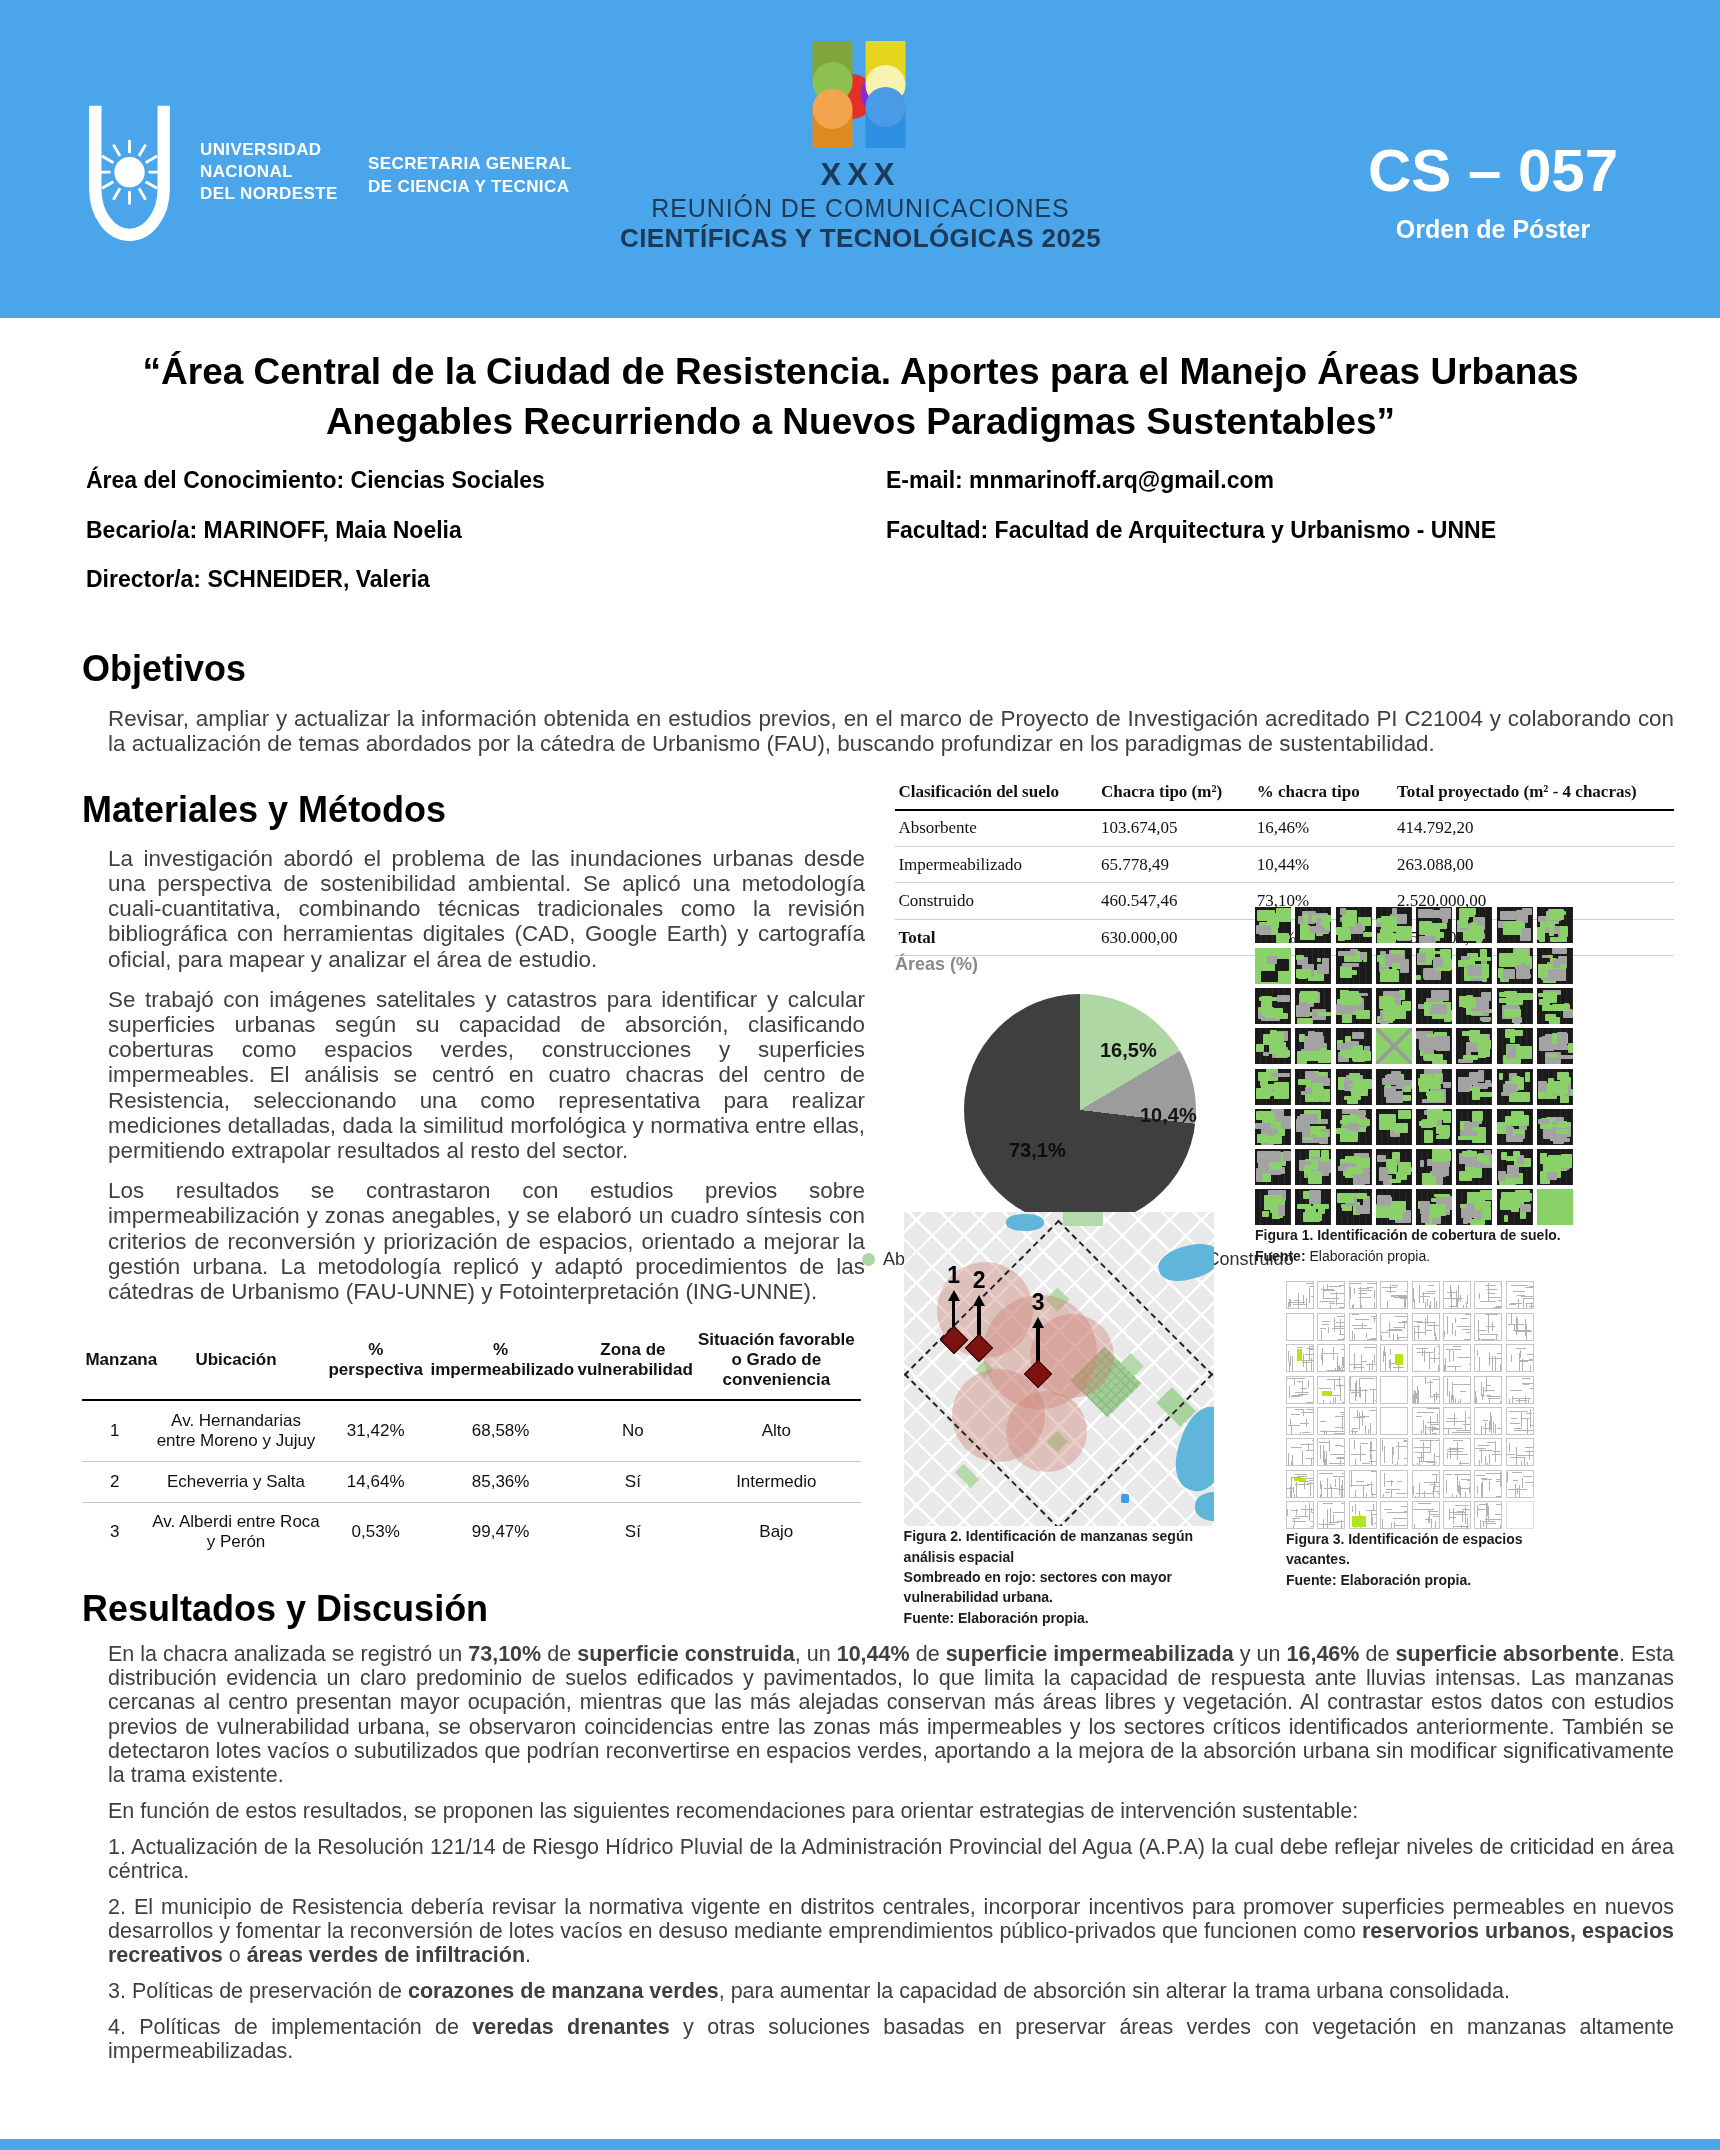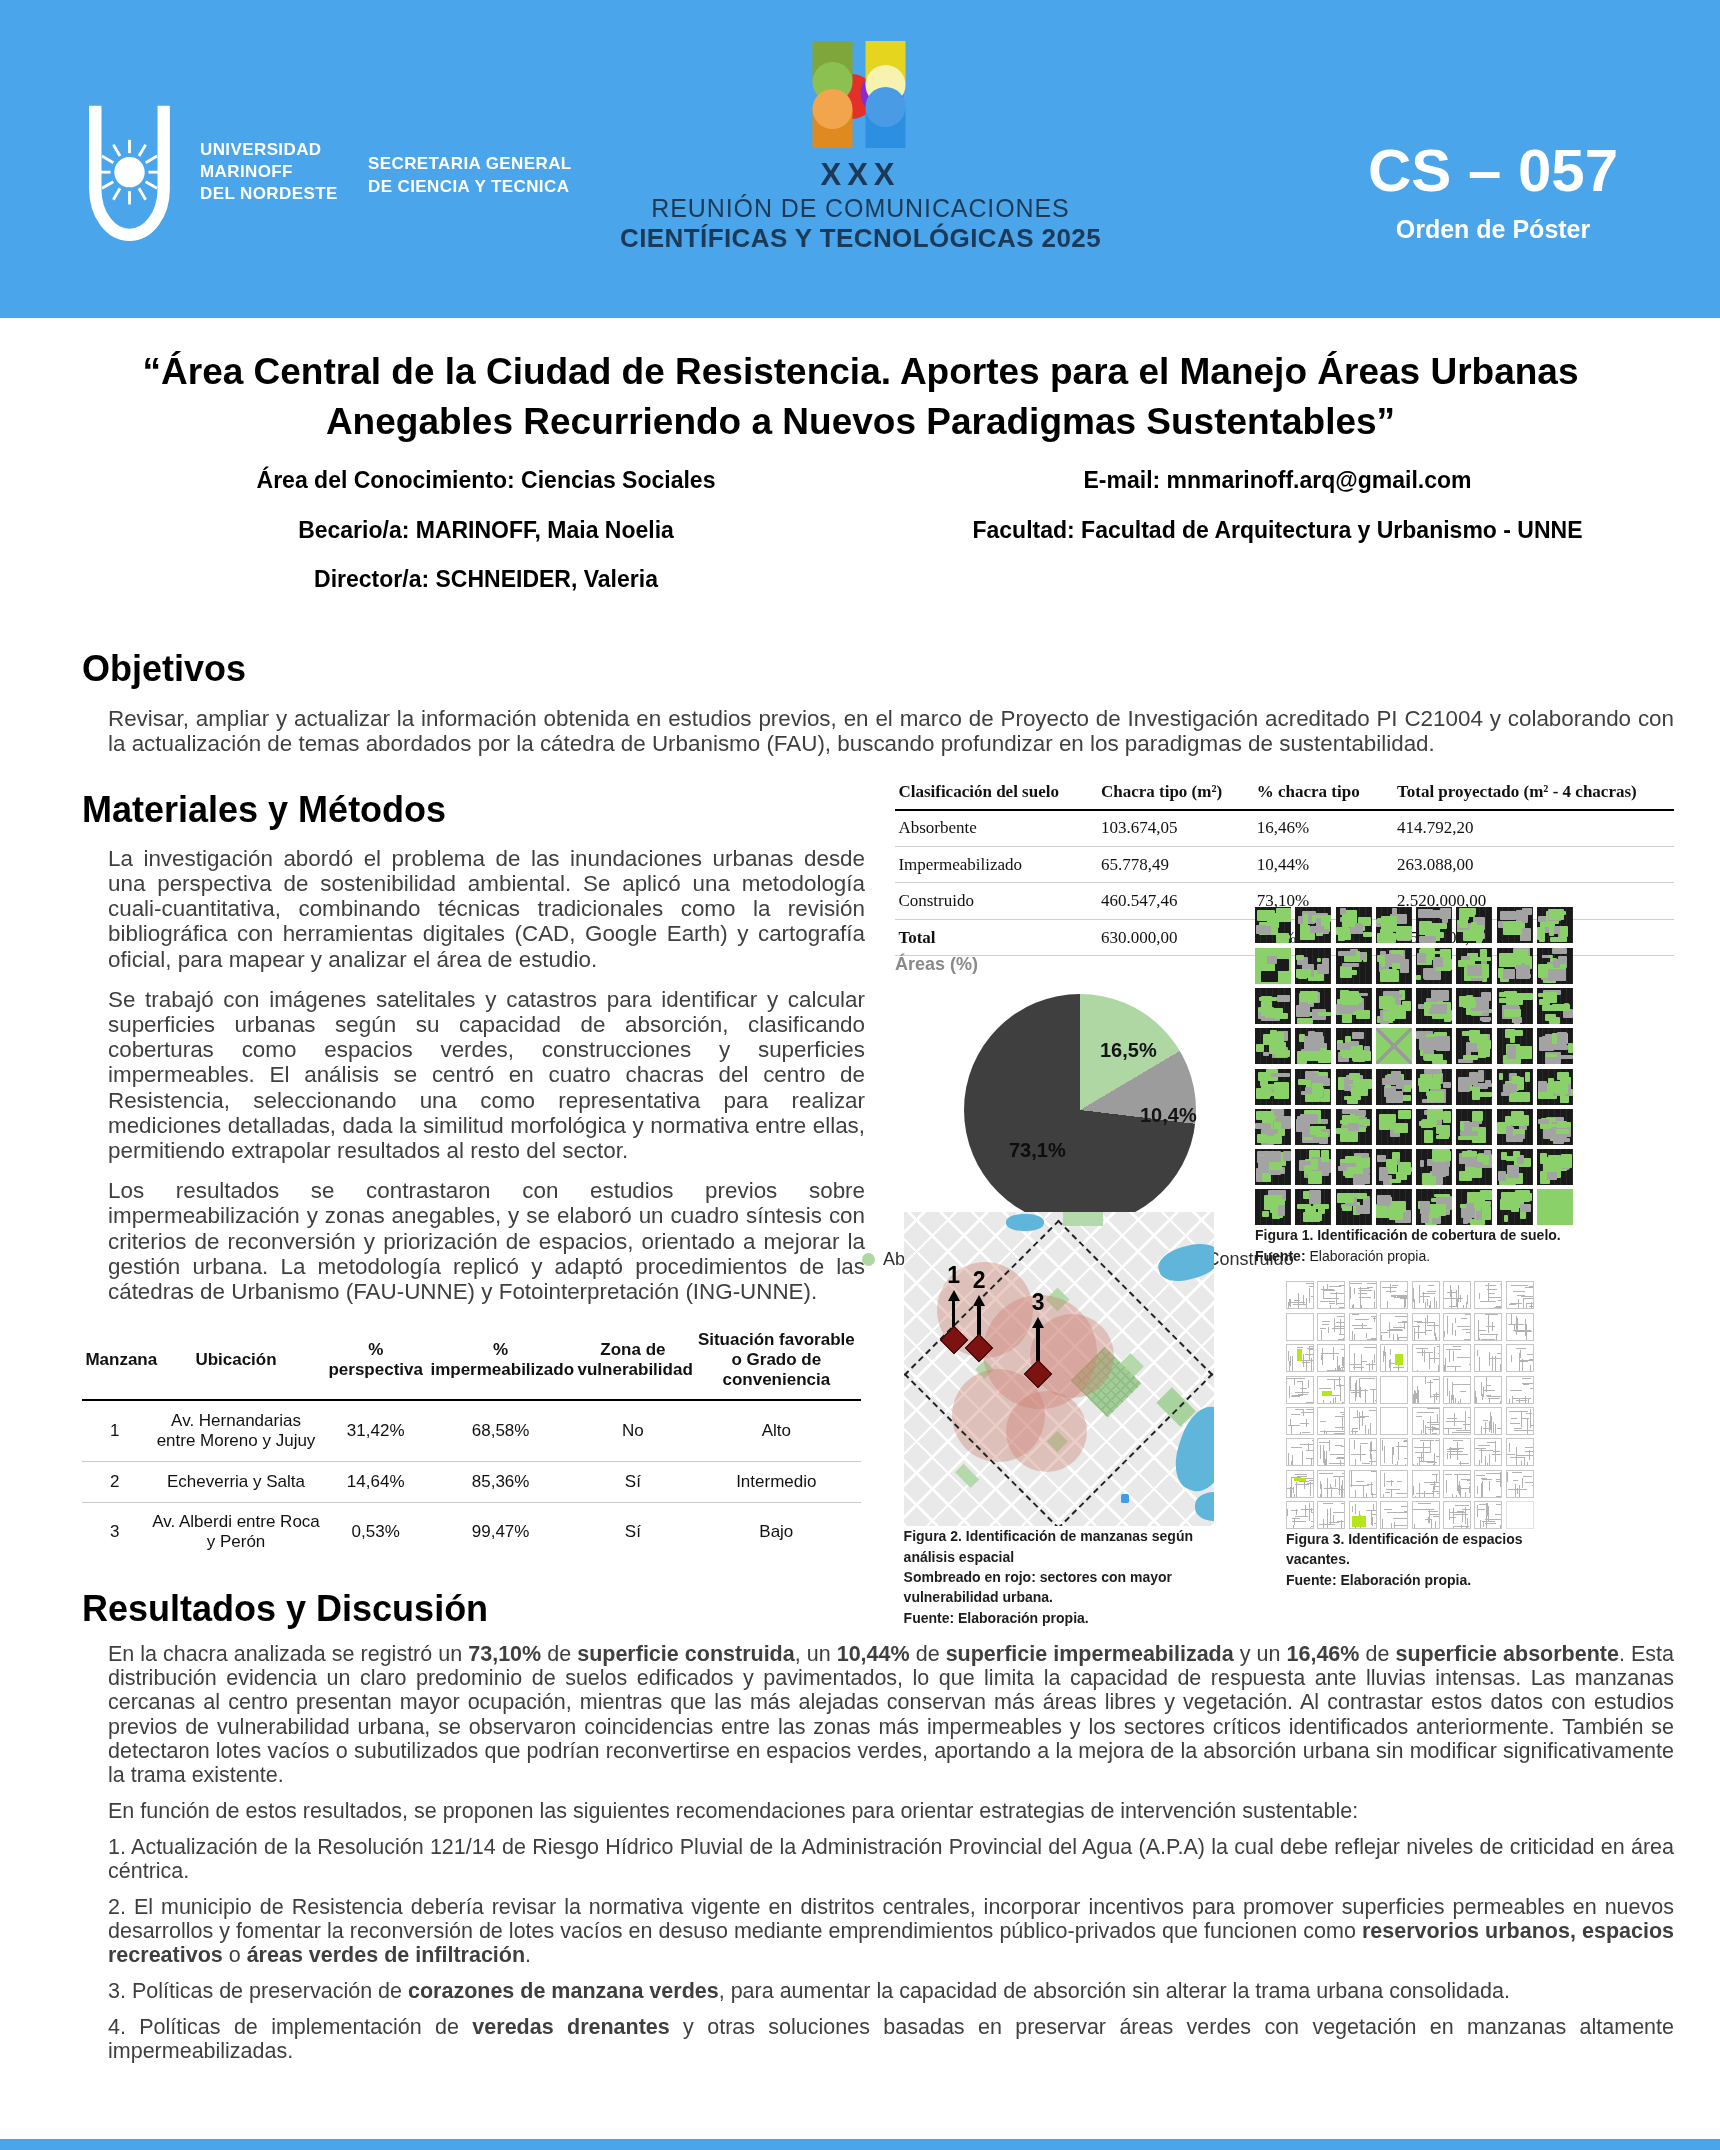--- a/index.html
+++ b/index.html
@@ -17,21 +17,21 @@
   .event-icon .ci{border-radius:50%;}
   .event-xxx{font-size:31px;font-weight:800;letter-spacing:6px;}
   .event-l1{font-size:25px;font-weight:500;letter-spacing:0.9px;margin-top:1.7px;}
   .event-l2{font-size:26px;font-weight:800;letter-spacing:0.4px;}
   .code-block{position:absolute;left:1308px;top:136px;width:370px;text-align:center;}
   .code{font-size:60px;font-weight:700;}
   .code-sub{font-size:25px;font-weight:700;margin-top:10.3px;}
 
   
   .title-block{margin-top:29px;text-align:center;font-size:37px;font-weight:700;line-height:1.35;color:#000;}
-  .meta{display:flex;margin-top:20.6px;padding:0 52px 0 86px;text-align:center;}
+  .meta{display:flex;margin-top:20.6px;padding:0 52px 0 86px;}
   .meta-left{width:800px;}
   .meta-right{flex:1;}
   .meta div{font-size:23px;font-weight:700;margin-bottom:22.4px;}
 
   
   .content{padding:0 47px 0 82px;}
   h2.sec{font-size:36px;font-weight:700;margin:10.3px 0 0 0;color:#000;}
   p.body{margin:15.5px 0 0 26px;font-size:22.4px;line-height:1.12;color:#3f3f3f;text-align:justify;}
   .columns{display:flex;margin-top:22.4px;align-items:flex-start;}
   .lcol{width:783px;}
@@ -130,21 +130,21 @@
           <line x1="33" y1="62" x2="21" y2="55"></line>
         <line x1="40" y1="55" x2="33" y2="43"></line>
           <line x1="50" y1="52" x2="50" y2="38"></line>
         <line x1="60" y1="55" x2="67" y2="43"></line>
           <line x1="67" y1="62" x2="79" y2="55"></line>
       </g>
       <circle cx="50" cy="72" r="16" fill="#ffffff"></circle>
     </svg>
     <div class="univ-name">
       <div>UNIVERSIDAD</div>
-      <div>MARINOFF</div>
+      <div>NACIONAL</div>
       <div>DEL NORDESTE</div>
     </div>
     <div class="secretaria">
       <div>SECRETARIA GENERAL</div>
       <div>DE CIENCIA Y TECNICA</div>
     </div>
 
     <div class="event">
       <div class="event-icon">
         <span class="ci" style="left:17px;top:33px;width:45px;height:45px;background:#e33028"></span>

